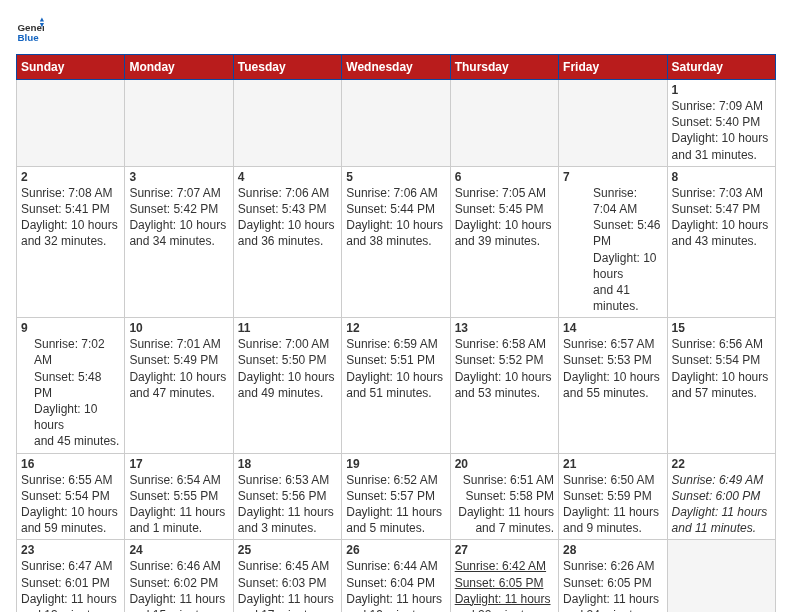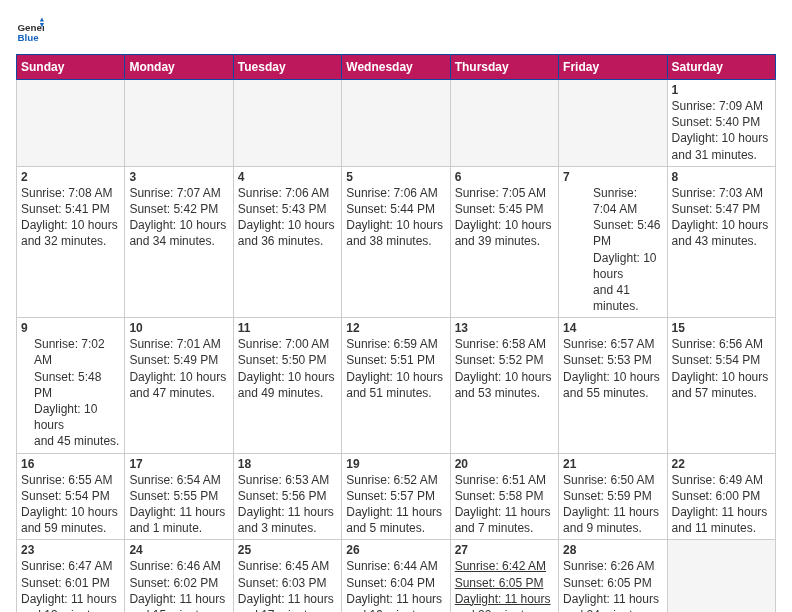--- a/index.html
+++ b/index.html
@@ -41,21 +41,21 @@
     .calendar-subtitle {
       font-size: 16px;
       color: #555;
     }
     table {
       width: 100%;
       border-collapse: collapse;
       table-layout: fixed;
     }
     thead tr th {
-      background-color: #be185d;
+      background-color: #b91c1c;
       color: #fff;
       font-size: 12px;
       font-weight: bold;
       padding: 5px 4px;
       border: 1px solid #0d47a1;
       text-align: left;
     }
     tbody tr td {
       border: 1px solid #ccc;
       vertical-align: top;
@@ -259,35 +259,35 @@
           </td>
           <td>
             <span class="day-num">19</span>
             <div class="day-info" style="white-space: pre-line;">Sunrise: 6:52 AM
 Sunset: 5:57 PM
 Daylight: 11 hours
 and 5 minutes.</div>
           </td>
           <td>
             <span class="day-num">20</span>
-            <div class="day-info" style="white-space: pre-line;">Sunrise: 6:51 AM
+            <div class="day-info" style="white-space: pre-line; text-align: right;">Sunrise: 6:51 AM
 Sunset: 5:58 PM
 Daylight: 11 hours
 and 7 minutes.</div>
           </td>
           <td>
             <span class="day-num">21</span>
             <div class="day-info" style="white-space: pre-line;">Sunrise: 6:50 AM
 Sunset: 5:59 PM
 Daylight: 11 hours
 and 9 minutes.</div>
           </td>
           <td>
             <span class="day-num">22</span>
-            <div class="day-info" style="white-space: pre-line;">Sunrise: 6:49 AM
+            <div class="day-info" style="white-space: pre-line; font-style: italic;">Sunrise: 6:49 AM
 Sunset: 6:00 PM
 Daylight: 11 hours
 and 11 minutes.</div>
           </td>
         </tr>
         <tr>
           <td>
             <span class="day-num">23</span>
             <div class="day-info" style="white-space: pre-line;">Sunrise: 6:47 AM
 Sunset: 6:01 PM

